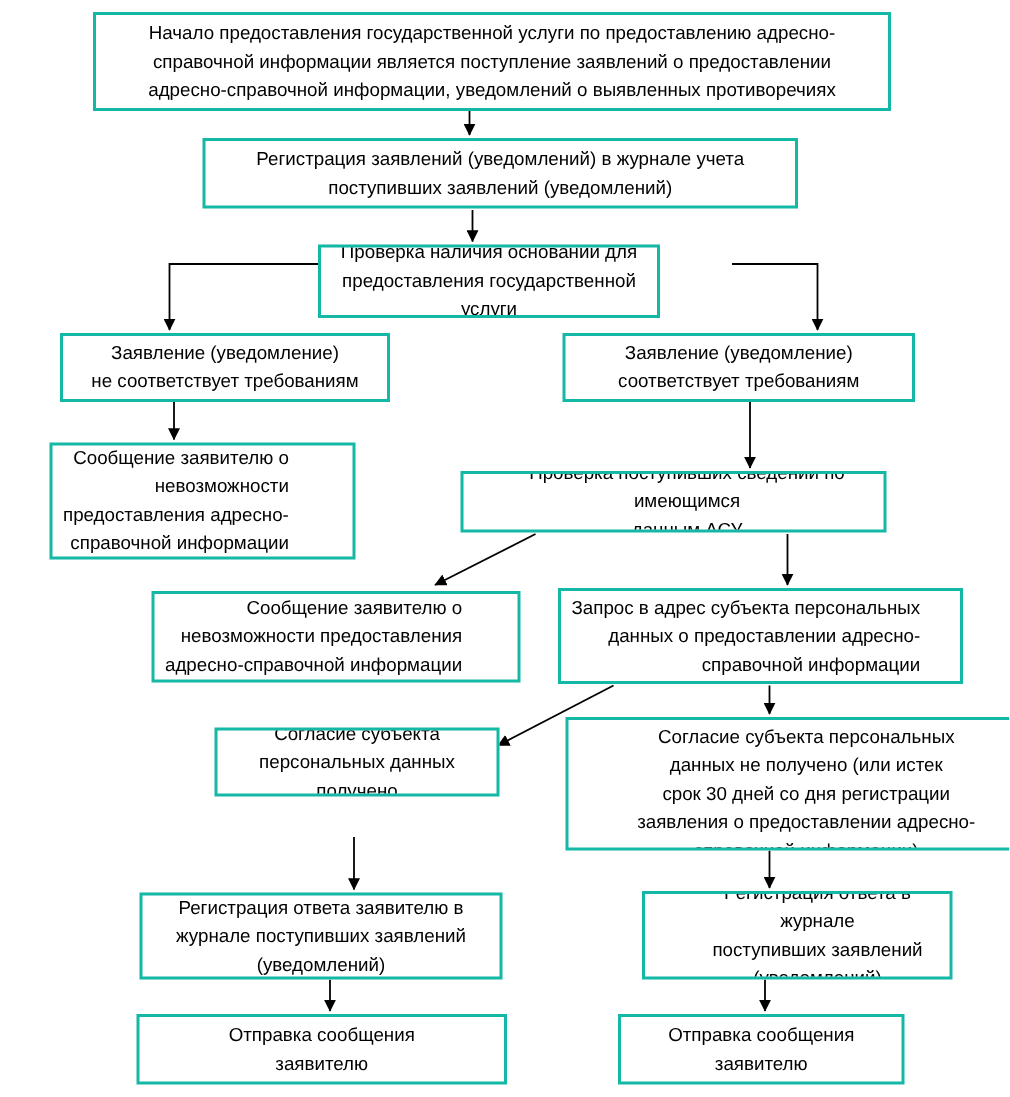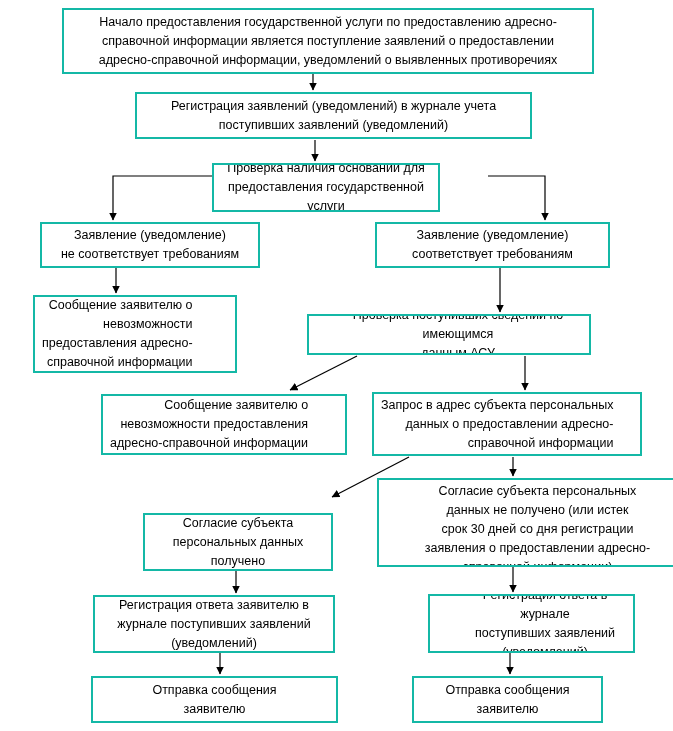--- a/index.html
+++ b/index.html
@@ -90,21 +90,21 @@
 предоставления адресно-
 справочной информации</div>
   <div class="node" style="left:307px; top:314px; width:284px; height:41px;padding-left:23px;">Проверка поступивших сведений по имеющимся
 данным АСУ</div>
   <div class="node left" style="left:101px; top:394px; width:246px; height:61px;">Сообщение заявителю о
 невозможности предоставления
 адресно-справочной информации</div>
   <div class="node left" style="left:372px; top:392px; width:270px; height:64px;">Запрос в адрес субъекта персональных
 данных о предоставлении адресно-
 справочной информации</div>
-  <div class="node" style="left:143px; top:513px; width:190px; height:58px;">Согласие субъекта
+  <div class="node" style="left:143px; top:485px; width:190px; height:46px;">Согласие субъекта
 персональных данных
 получено</div>
   <div class="node top" style="left:377px; top:478px; width:321px; height:89px;">Согласие субъекта персональных
 данных не получено (или истек
 срок 30 дней со дня регистрации
 заявления о предоставлении адресно-
 справочной информации)</div>
   <div class="node" style="left:93px;  top:595px; width:242px; height:58px;">Регистрация ответа заявителю в
 журнале поступивших заявлений
 (уведомлений)</div>

